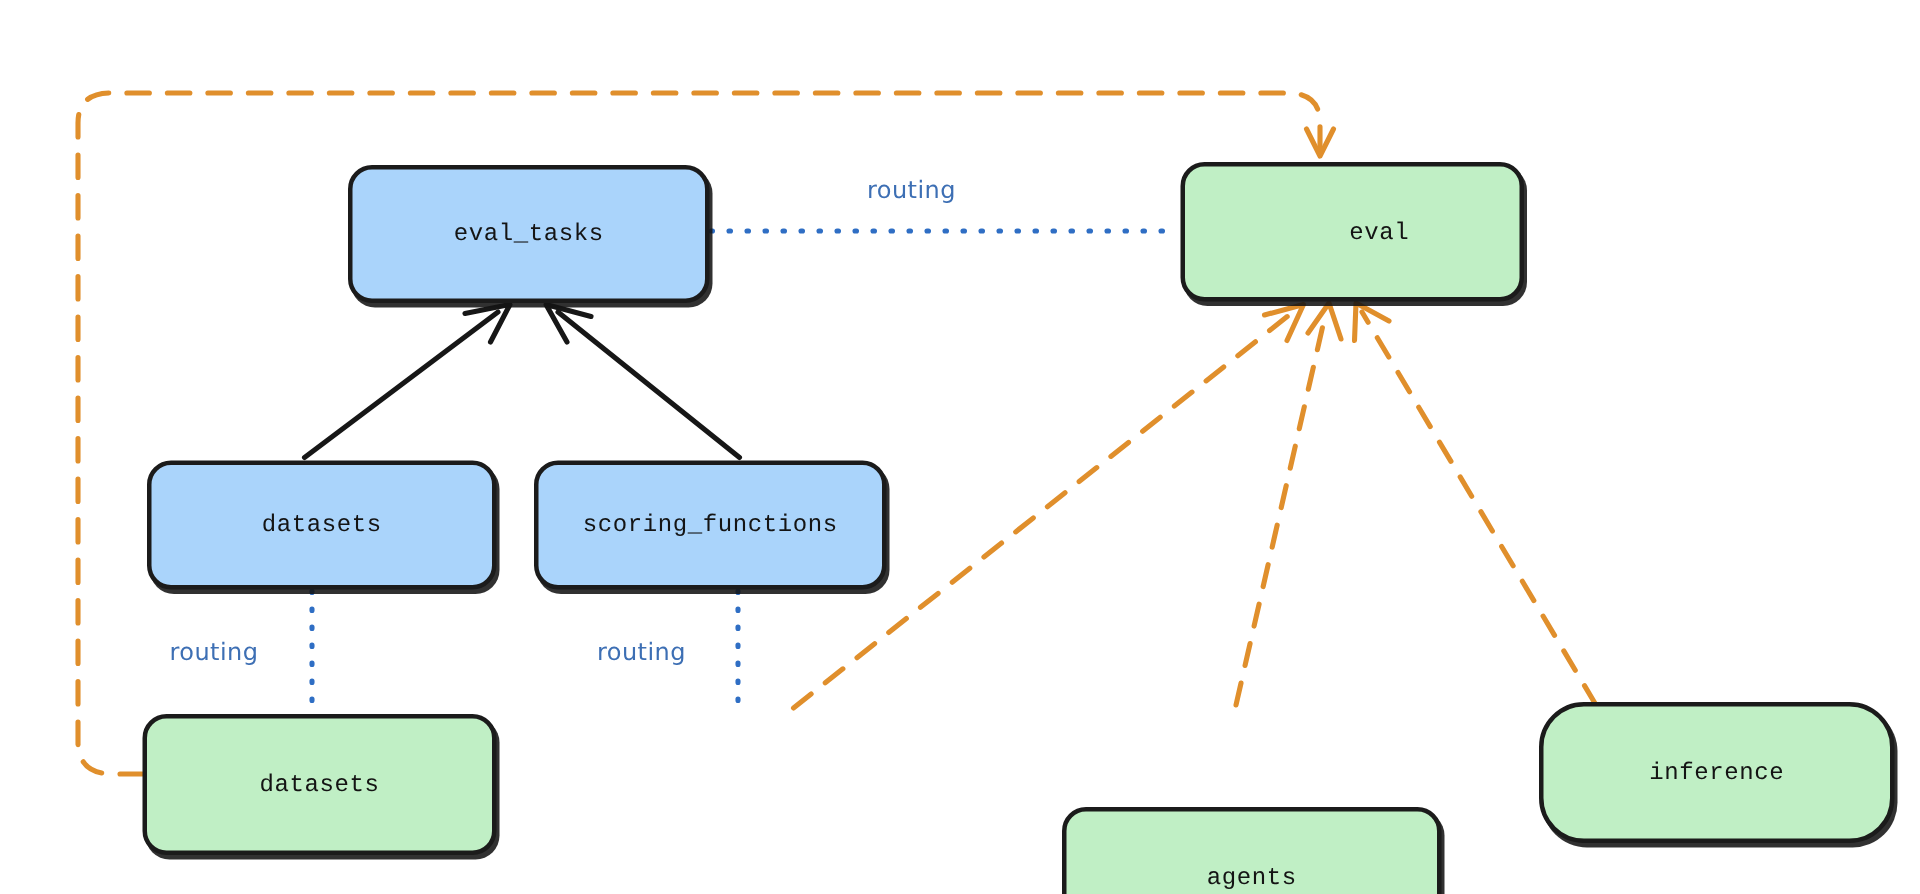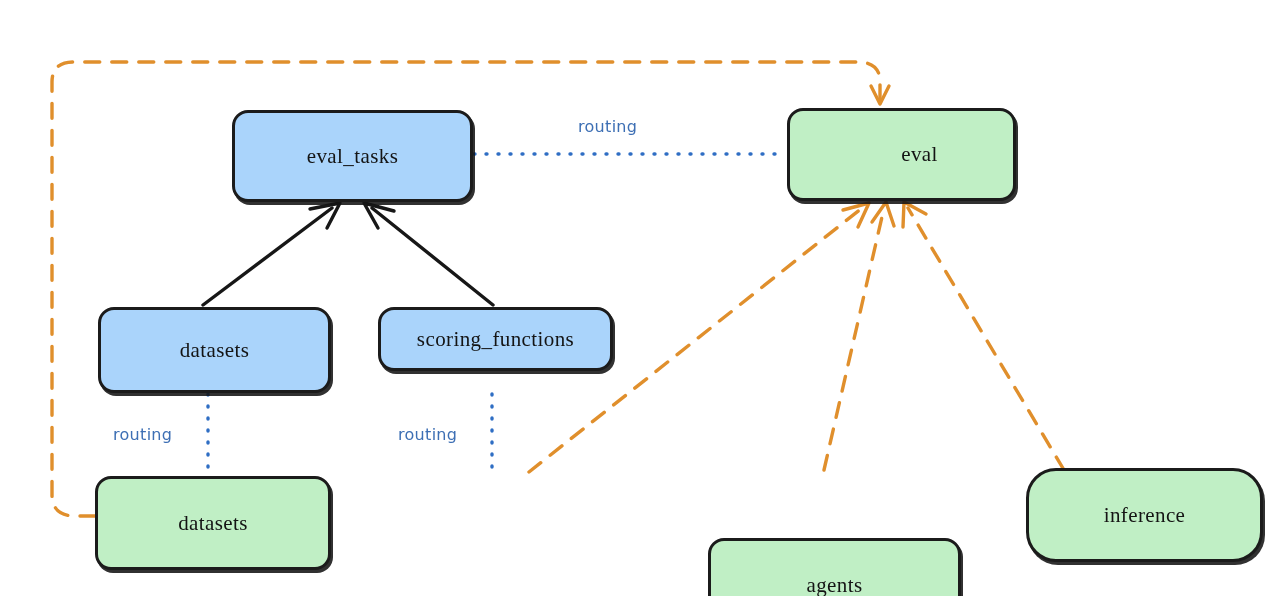--- a/index.html
+++ b/index.html
@@ -30,22 +30,22 @@
     position: absolute;
     box-sizing: border-box;
     border: 3px solid #1b1b1b;
     border-radius: 16px;
     display: flex;
     align-items: center;
     justify-content: center;
     box-shadow: 2px 3px 0 rgba(20,20,20,0.88);
   }
   .node .node-label {
-    font-family: Liberation Serif, serif;
-    font-size: 21px;
+    font-family: Liberation Mono, monospace;
+    font-size: 16px;
     color: #141414;
     letter-spacing: 0.4px;
     white-space: nowrap;
     text-align: right;
   }
   .node.api {
     background: #aad4fb;
   }
   .node.provider {
     background: #c0efc5;
@@ -115,21 +115,21 @@
   </div>
 
   <div class="node provider" style="left:787px; top:108px; width:229px; height:93px;padding-left:36px;">
     <span class="node-label">eval</span>
   </div>
 
   <div class="node api" style="left:98px; top:307px; width:233px; height:86px;">
     <span class="node-label">datasets</span>
   </div>
 
-  <div class="node api" style="left:378px; top:307px; width:235px; height:64px;">
+  <div class="node api" style="left:356px; top:307px; width:235px; height:86px;">
     <span class="node-label">scoring_functions</span>
   </div>
 
   <div class="node provider" style="left:95px; top:476px; width:236px; height:94px;">
     <span class="node-label">datasets</span>
   </div>
 
 
   <div class="node provider" style="left:708px; top:493px; width:253px; height:94px;margin-top:45px;">
     <span class="node-label">agents</span>

